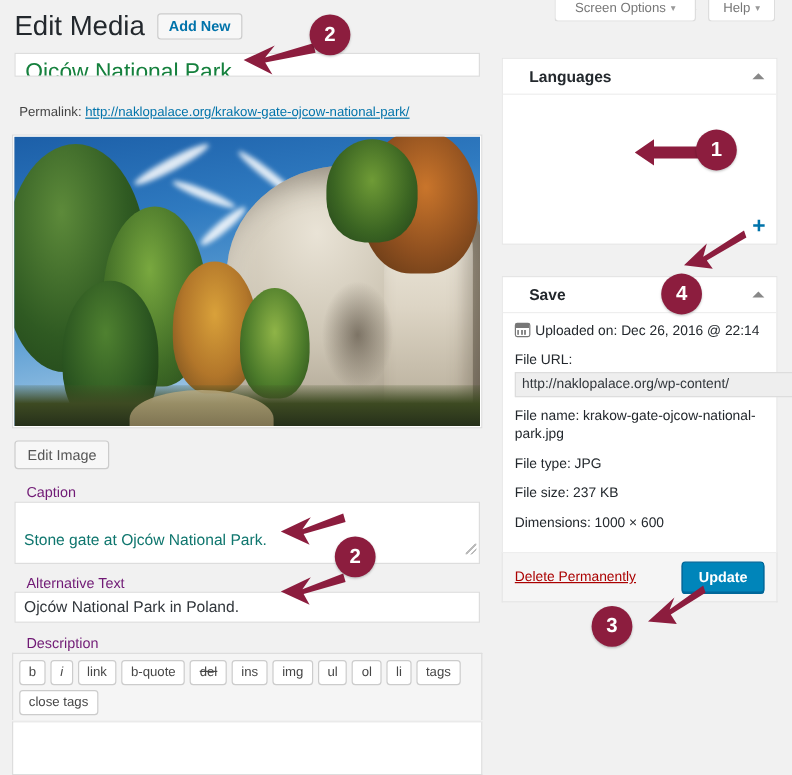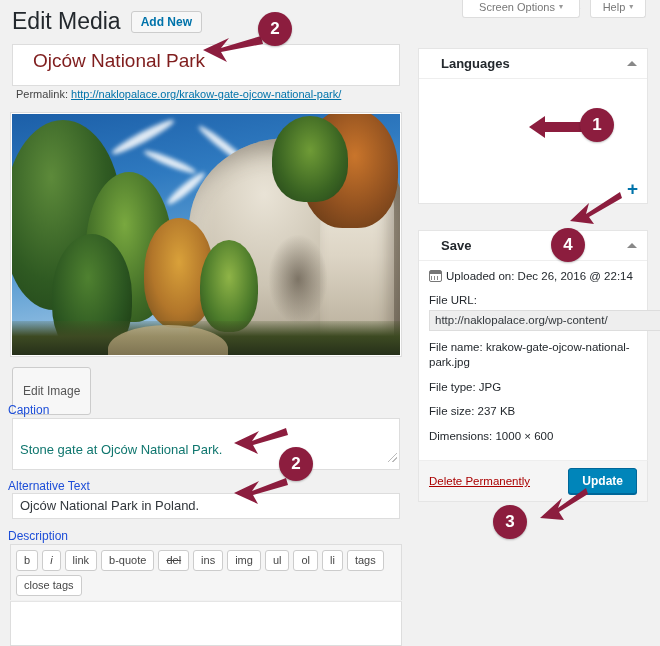--- a/index.html
+++ b/index.html
@@ -33,23 +33,23 @@
   
   .left { position: absolute; left: 0; top: 0; width: 412px; }
   .page-head { position: absolute; left: 12px; top: 8px; display: flex; align-items: center; }
   .page-title { font-size: 23px; color: #23282d; font-weight: 400; }
   .add-new {
     margin-left: 10px; font-size: 12px; color: #0073aa;
     background: #f7f7f7; border: 1px solid #ccc; border-radius: 3px;
     padding: 3px 9px; font-weight: bold;
   }
   .title-input {
-    position: absolute; left: 12px; top: 44px; width: 388px; height: 42px;
+    position: absolute; left: 12px; top: 44px; width: 388px; height: 20px;
     background: #fff; border: 1px solid #ddd; box-sizing: border-box;
-    font-size: 19px; color: #7f1d1d; padding: 0 20px; line-height: 32px;
+    font-size: 19px; color: #15803d; padding: 0 8px; line-height: 32px;
     white-space: nowrap; overflow: hidden;
   }
   .permalink {
     position: absolute; left: 16px; top: 88px; font-size: 11px; color: #444;
     white-space: nowrap;
   }
   .permalink a { color: #0073aa; text-decoration: underline; }
 
   
   .photo-wrap {
@@ -104,25 +104,25 @@
   }
   .path {
     position: absolute; left: 96px; bottom: 0; width: 120px; height: 30px;
     background: linear-gradient(180deg,#b8a97f 0%,#8e805c 100%);
     border-radius: 50% 50% 0 0 / 80% 80% 0 0; opacity: .85;
   }
 
   .edit-image-btn {
     position: absolute; left: 12px; top: 367px;
     font-size: 12px; color: #555; background: #f7f7f7;
-    border: 1px solid #ccc; border-radius: 3px; padding: 16px 10px;
+    border: 1px solid #ccc; border-radius: 3px; padding: 4px 10px;
   }
 
   .field-label {
-    position: absolute; left: 8px; font-size: 12px; color: #1d4ed8;
+    position: absolute; left: 22px; font-size: 12px; color: #701a75;
   }
   #caption-label { top: 403px; }
   #alt-label { top: 479px; }
   #description-label { top: 529px; }
 
   .caption-box {
     position: absolute; left: 12px; top: 418px; width: 388px; height: 52px;
     background: #fff; border: 1px solid #ddd; box-sizing: border-box;
     font-size: 13px; color: #0f766e; padding: 23px 7px; resize: none;
     font-family: "Liberation Sans", sans-serif;

